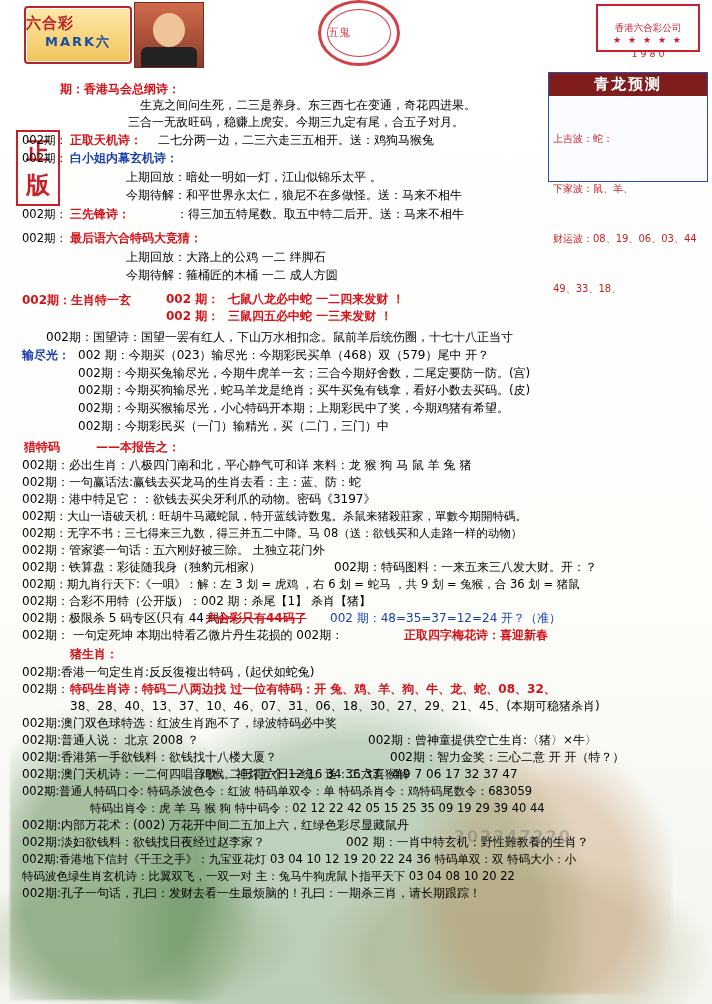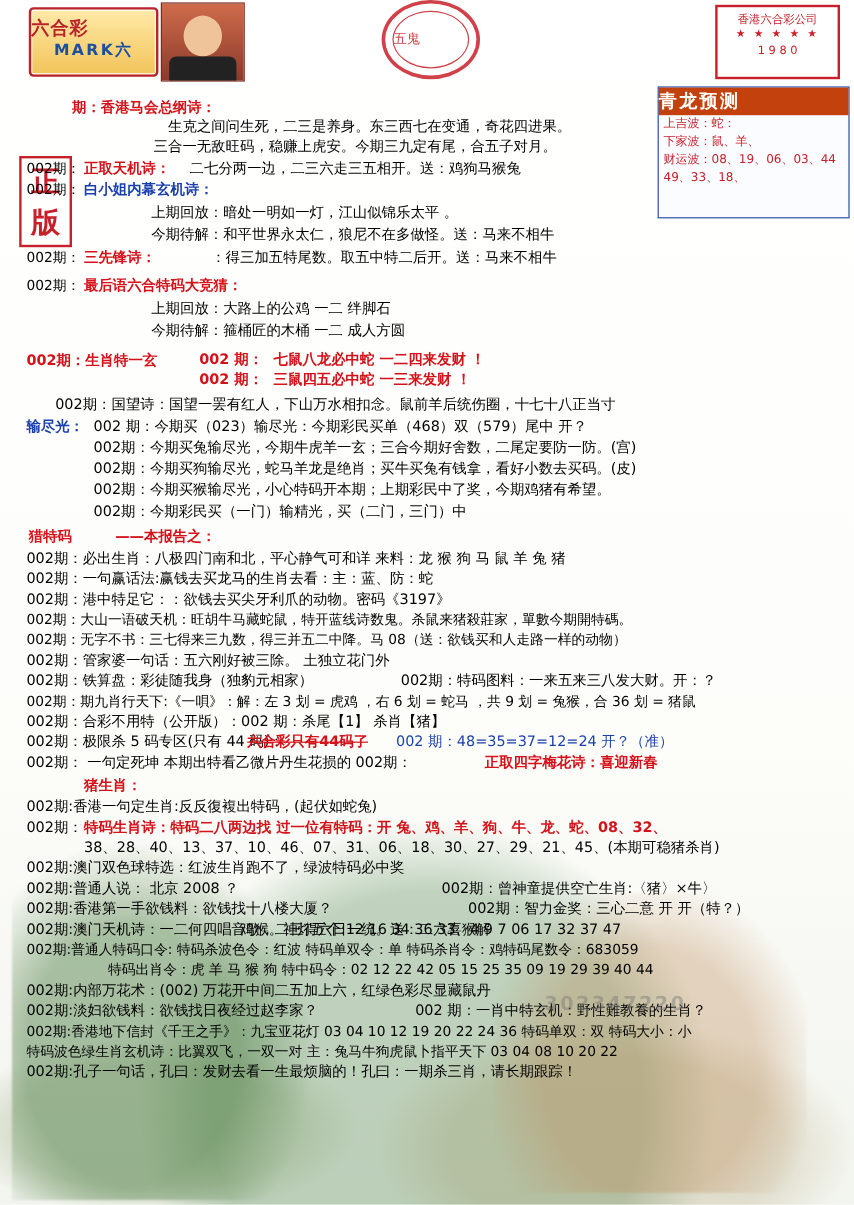--- a/index.html
+++ b/index.html
@@ -42,30 +42,30 @@
     background:#f0c49a;}
   .portrait .suit{position:absolute;left:6px;bottom:0;width:56px;height:20px;background:#222;border-radius:6px 6px 0 0;}
   .title-main{position:absolute;left:216px;top:6px;width:360px;text-align:center;
     font-family:"DejaVu Serif","Liberation Serif",serif;
     font-size:34px;font-weight:bold;color:#4a4a4a;letter-spacing:4px;
     text-shadow:1px 1px 0 #cfcfcf;}
   .stamp{position:absolute;left:318px;top:0px;width:76px;height:60px;border-radius:50%;
     border:3px solid #c8202a;opacity:.85;}
   .stamp .inner{position:absolute;left:6px;top:6px;right:6px;bottom:6px;border-radius:50%;
     border:1px solid #c8202a;color:#c8202a;font-size:11px;text-align:left;line-height:46px;}
-  .seal{position:absolute;right:12px;top:4px;width:104px;height:62px;border:2px solid #c8202a;
-    color:#c8202a;text-align:center;font-size:10px;line-height:13px;padding-top:4px;box-sizing:border-box;}
+  .seal{position:absolute;right:12px;top:4px;width:104px;height:48px;border:2px solid #c8202a;
+    color:#c8202a;text-align:center;font-size:10px;line-height:13px;padding-top:15px;box-sizing:border-box;}
   .seal .stars{letter-spacing:2px;font-size:9px;}
 
   
   .bluebox{position:absolute;right:4px;top:72px;width:158px;height:108px;border:1px solid #2b4fa8;
     background:#fbfcff;}
-  .bluebox .bb-title{background:#c2410c;color:#fff;font-size:15px;font-weight:bold;
+  .bluebox .bb-title{background:#7f1d1d;color:#fff;font-size:15px;font-weight:bold;text-align:center;
     letter-spacing:2px;padding:2px 0;}
-  .bluebox .bb-row{font-size:10px;color:#c8202a;padding:1px 4px;line-height:13px;}
+  .bluebox .bb-row{font-size:10px;color:#c8202a;padding:1px 4px;line-height:13px;margin-top:35px;}
   .bluebox .bb-note{font-size:9px;color:#2b4fa8;padding:2px 4px;line-height:11px;border-top:1px dashed #9db2dd;}
 
   
   .sidestamp{position:absolute;left:16px;top:130px;width:44px;height:76px;border:2px solid #c8202a;
     color:#c8202a;font-size:24px;font-weight:bold;text-align:center;line-height:34px;padding-top:2px;box-sizing:border-box;}
 
   
   .line{position:absolute;left:0;width:712px;font-size:11.5px;line-height:15px;white-space:nowrap;}
   .lab{color:#000;}
   .red{color:#d4121a;}

